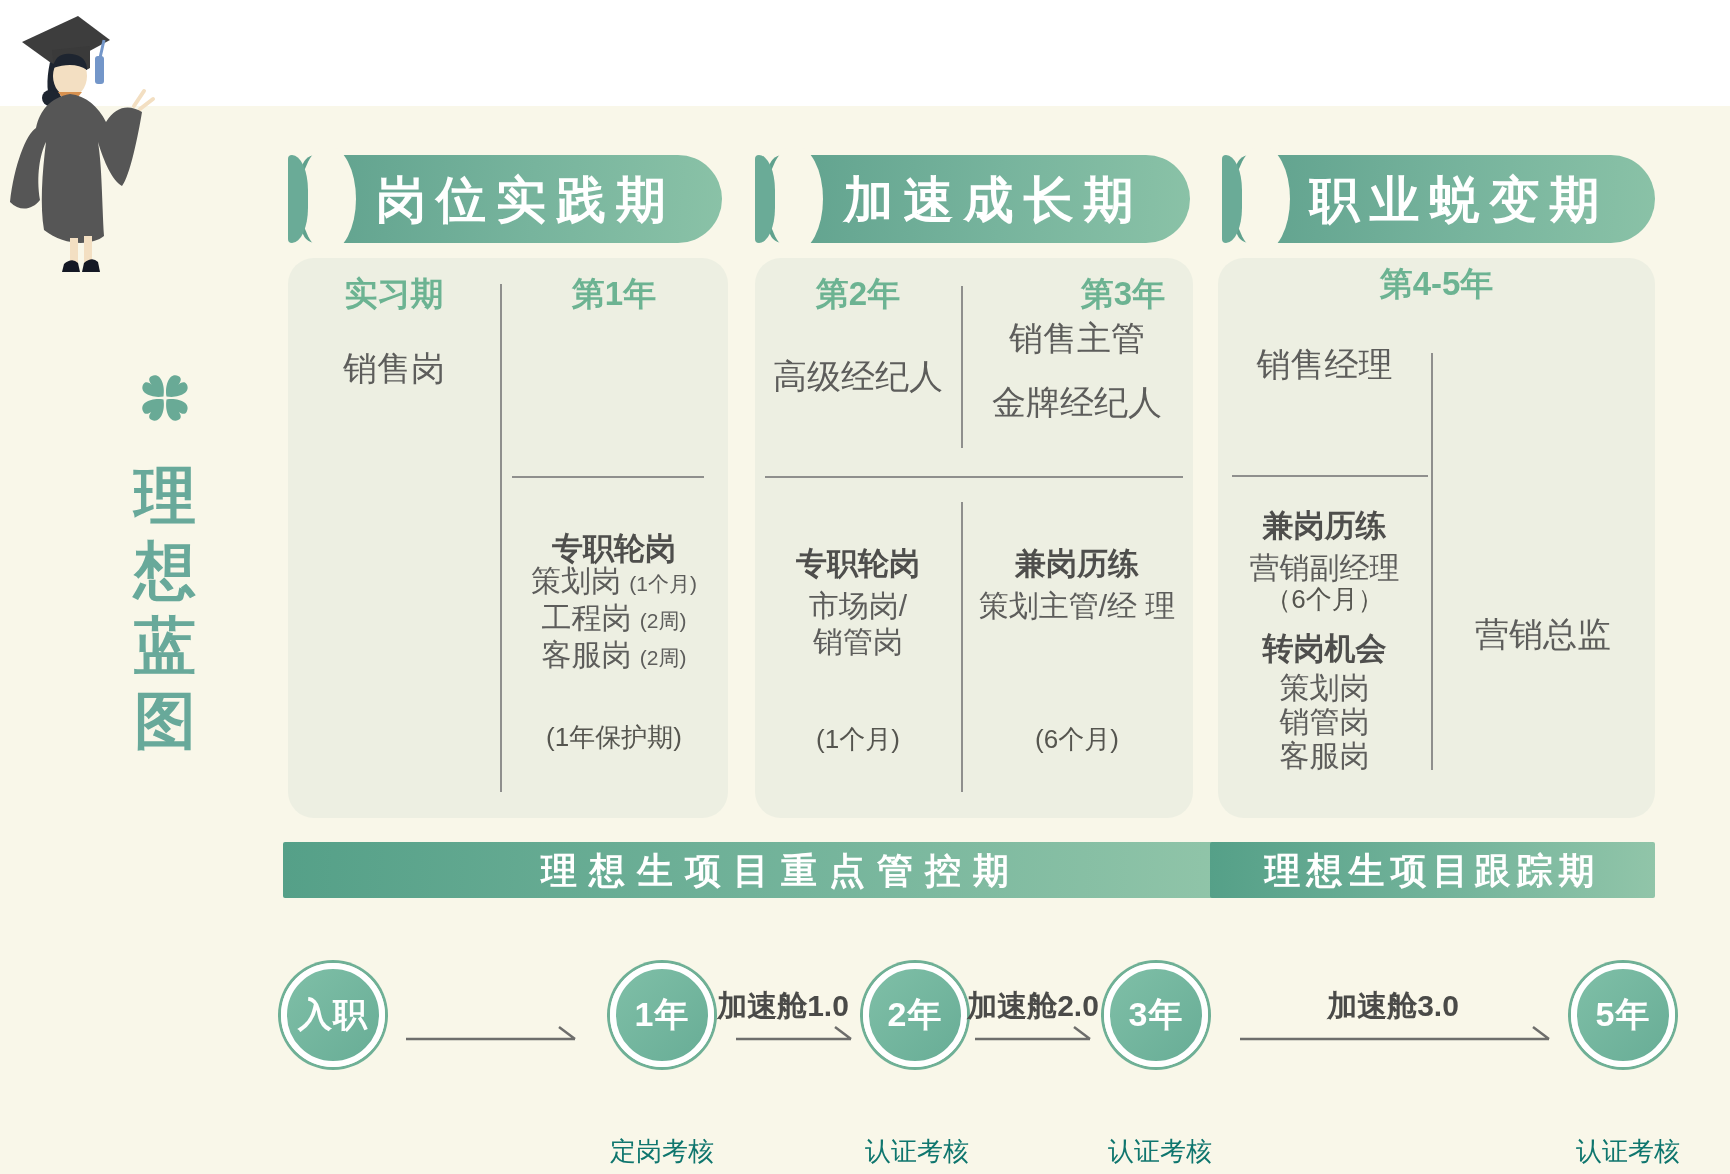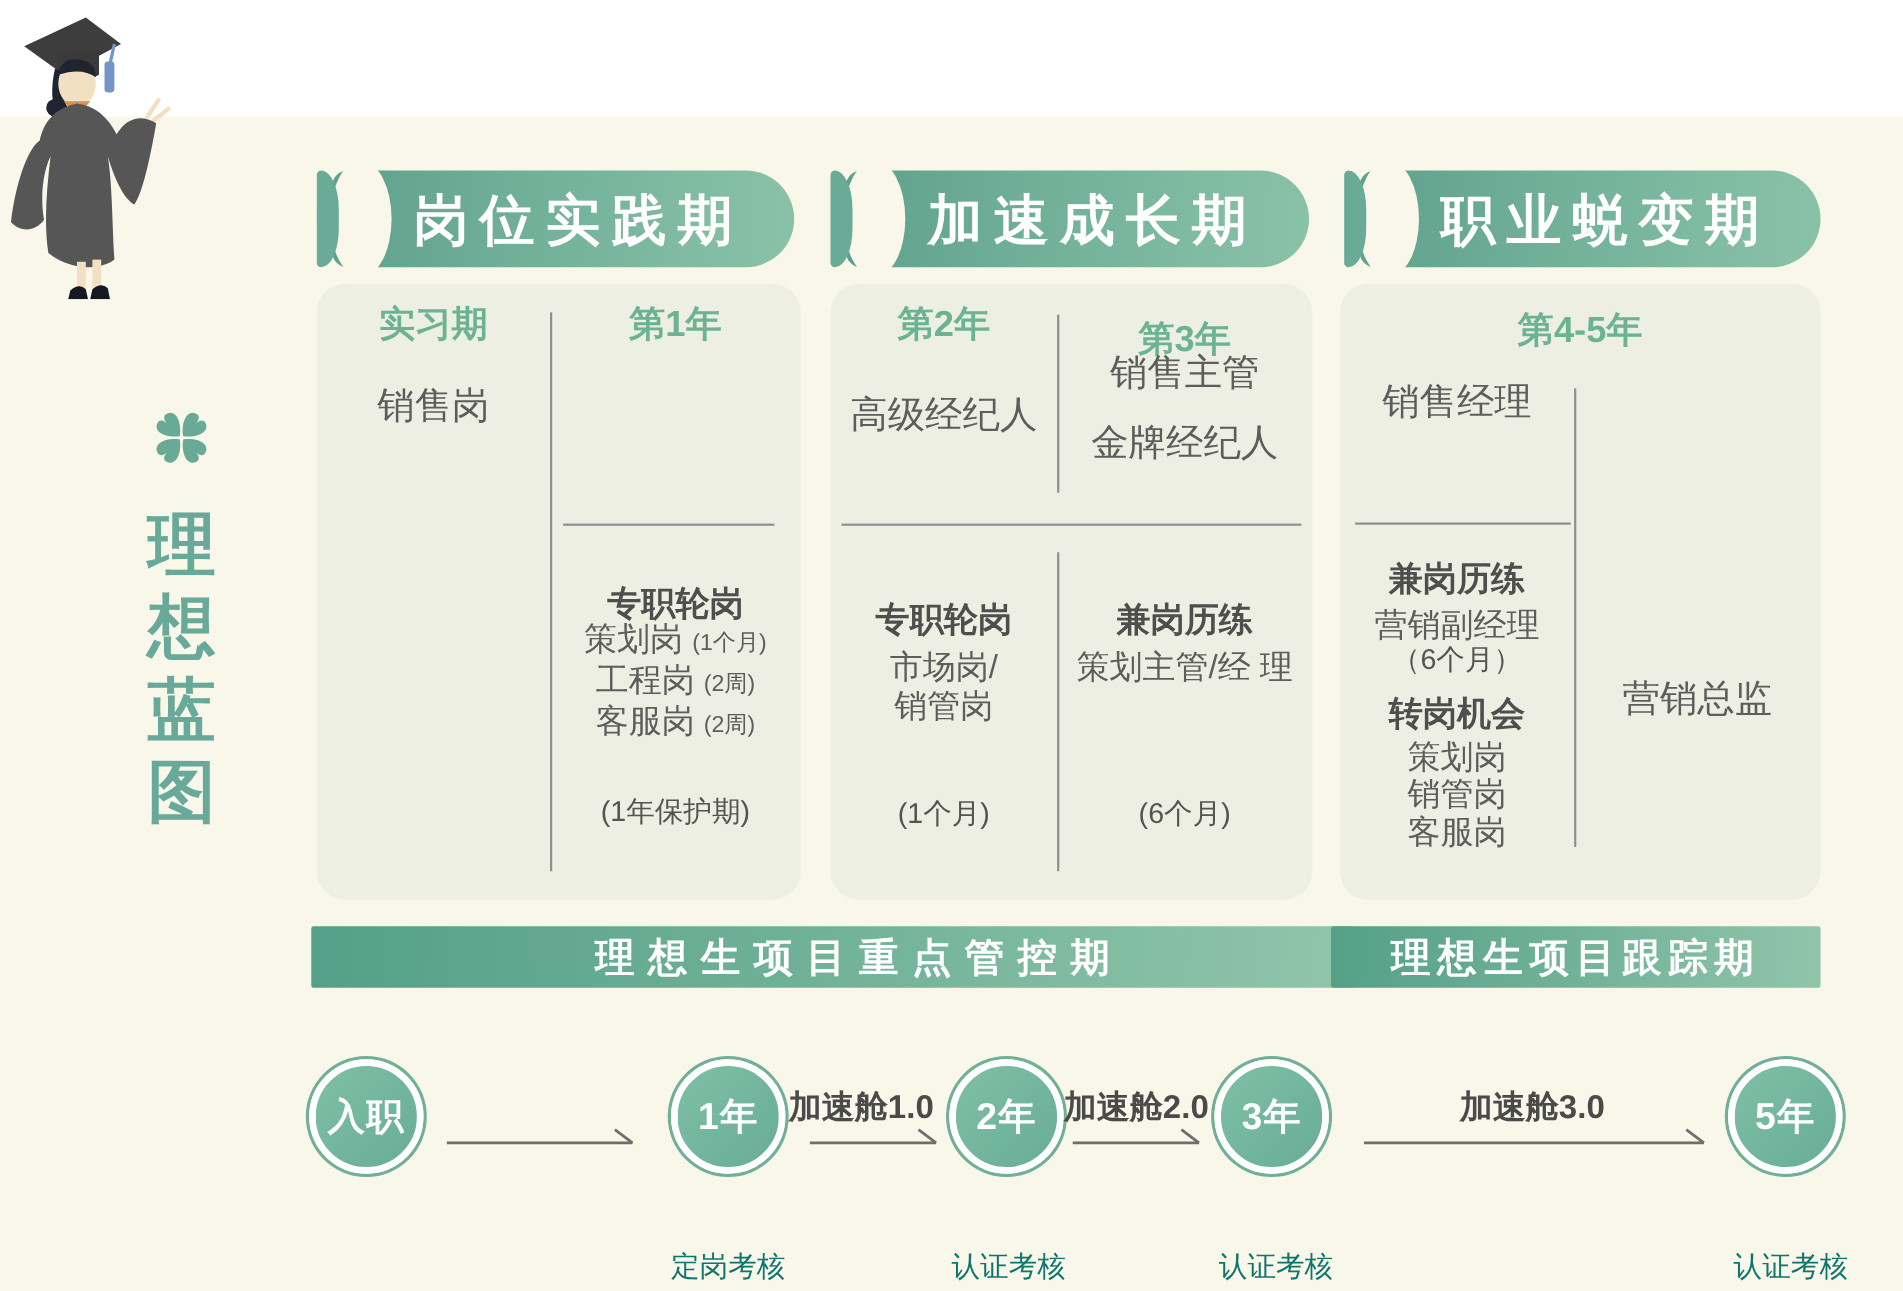--- a/index.html
+++ b/index.html
@@ -170,37 +170,37 @@
     <div class="abs subitem" style="left:212px;top:377px;width:228px;">
       <span>客服岗</span>
       <span class="subnote">(2周)</span>
     </div>
     <div class="abs footnote" style="left:212px;top:462px;width:228px;">(1年保护期)</div>
   </div>
 
   <div class="abs panel" style="left:755px;top:258px;width:438px;height:560px;">
     <div class="abs vline" style="left:206px;top:28px;height:162px;"></div>
     <div class="abs period" style="left:0;top:14px;width:206px;">第2年</div>
-    <div class="abs period" style="left:206px;top:28px;width:232px;">第3年</div>
+    <div class="abs period" style="left:206px;top:14px;width:232px;padding-left:46px;">第3年</div>
     <div class="abs role" style="left:206px;top:58px;width:232px;">销售主管</div>
     <div class="abs role" style="left:0;top:96px;width:206px;">高级经纪人</div>
     <div class="abs role" style="left:206px;top:122px;width:232px;">金牌经纪人</div>
     <div class="abs hline" style="left:10px;top:218px;width:418px;"></div>
     <div class="abs vline" style="left:206px;top:244px;height:290px;"></div>
     <div class="abs subhead" style="left:0;top:285px;width:206px;">专职轮岗</div>
     <div class="abs subitem" style="left:0;top:328px;width:206px;">市场岗/</div>
     <div class="abs subitem" style="left:0;top:364px;width:206px;">销管岗</div>
     <div class="abs footnote" style="left:0;top:464px;width:206px;">(1个月)</div>
     <div class="abs subhead" style="left:206px;top:285px;width:232px;">兼岗历练</div>
     <div class="abs subitem" style="left:206px;top:328px;width:232px;">策划主管/经 理</div>
     <div class="abs footnote" style="left:206px;top:464px;width:232px;">(6个月)</div>
   </div>
 
   <div class="abs panel" style="left:1218px;top:258px;width:437px;height:560px;">
-    <div class="abs period" style="left:0;top:20px;width:437px;text-align:center;">第4-5年</div>
+    <div class="abs period" style="left:0;top:4px;width:437px;text-align:center;">第4-5年</div>
     <div class="abs vline" style="left:213px;top:95px;height:417px;"></div>
     <div class="abs role" style="left:0;top:84px;width:213px;">销售经理</div>
     <div class="abs hline" style="left:14px;top:217px;width:196px;"></div>
     <div class="abs subhead" style="left:0;top:247px;width:213px;">兼岗历练</div>
     <div class="abs subitem" style="left:0;top:290px;width:213px;">营销副经理</div>
     <div class="abs footnote" style="left:0;top:324px;width:213px;">（6个月）</div>
     <div class="abs subhead" style="left:0;top:370px;width:213px;">转岗机会</div>
     <div class="abs subitem" style="left:0;top:410px;width:213px;">策划岗</div>
     <div class="abs subitem" style="left:0;top:444px;width:213px;">销管岗</div>
     <div class="abs subitem" style="left:0;top:478px;width:213px;">客服岗</div>

